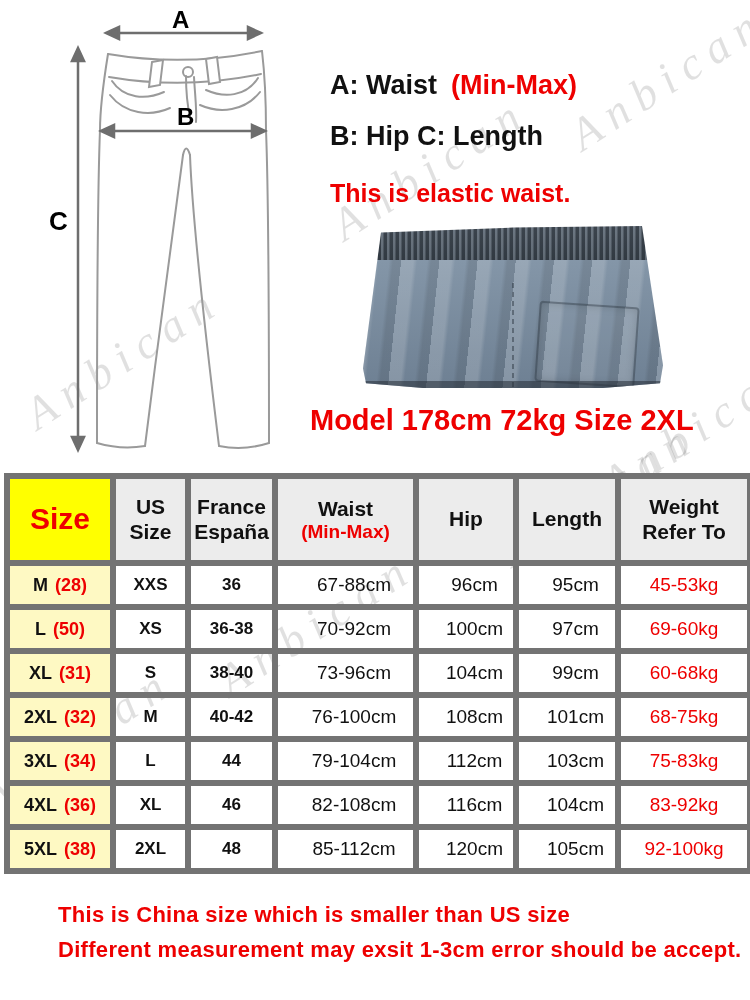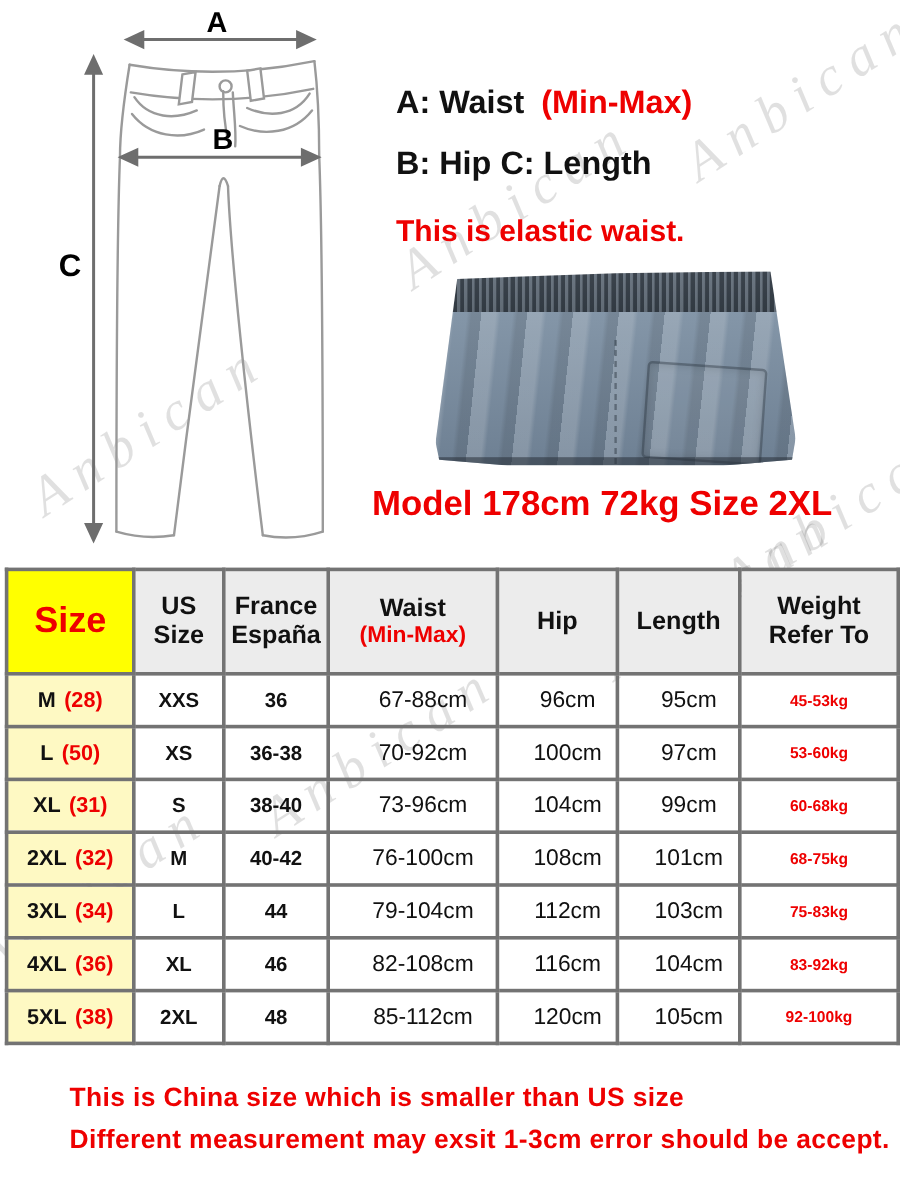--- a/index.html
+++ b/index.html
@@ -37,32 +37,32 @@
            linear-gradient(180deg,#8496a8,#6e8093);}
   .jeans .pocket{position:absolute;left:58%;top:34%;width:32%;height:60%;
          border:2px solid rgba(30,40,50,0.40);border-radius:4px;transform:rotate(4deg);
          background:rgba(255,255,255,0.05);box-shadow:inset 0 0 8px rgba(0,0,0,0.15);}
   .jeans .seam{position:absolute;left:49.5%;top:18%;width:2px;height:82%;
          background:repeating-linear-gradient(180deg,rgba(35,45,55,0.45) 0 5px,transparent 5px 9px);}
   .jeans .hem-shadow{position:absolute;left:0;bottom:0;width:100%;height:7px;background:rgba(40,48,56,0.55);}
   
   .size-table{position:absolute;left:4px;top:473px;border-collapse:collapse;table-layout:fixed;
               width:743px;border:3px solid #151515;}
-  .size-table td,.size-table th{border:3px solid #737373;text-align:center;vertical-align:middle;
+  .size-table td,.size-table th{border:6px solid #737373;text-align:center;vertical-align:middle;
               padding:0;overflow:hidden;}
   .size-table thead tr{height:87px;}
   .size-table tbody tr{height:44px;}
   .size-table th{background:#ececec;font-size:21px;line-height:1.15;font-weight:bold;}
   th.size-head{background:#ffff00;color:#ee0000;font-size:30px;}
   .waist-sub{display:block;font-size:19px;color:#ee0000;}
   td.col-size{background:#fef9c3;font-size:18px;font-weight:bold;}
   td.col-size .red{margin-left:7px;}
   td.col-us,td.col-fr{font-size:17px;font-weight:bold;}
   td.col-waist,td.col-hip,td.col-len{font-size:19px;font-weight:normal;padding-left:17px;}
-  td.col-wt{font-size:13px;font-weight:bold;color:#ee0000;}
+  td.col-wt{font-size:19px;font-weight:normal;color:#ee0000;}
   
   .footnote{position:absolute;left:58px;color:#ee0000;font-size:22px;font-weight:600;
             letter-spacing:0.3px;white-space:nowrap;}
   #footnote-1{top:902px;}
   #footnote-2{top:937px;}
 </style>
 </head>
 <body>
 
 <div id="page">
@@ -168,21 +168,21 @@
         <td class="col-len">95cm</td>
         <td class="col-wt">45-53kg</td>
       </tr>
       <tr>
         <td class="col-size"><span>L</span><span class="red">(50)</span></td>
         <td class="col-us">XS</td>
         <td class="col-fr">36-38</td>
         <td class="col-waist">70-92cm</td>
         <td class="col-hip">100cm</td>
         <td class="col-len">97cm</td>
-        <td class="col-wt">53-60kg</td>
+        <td class="col-wt">69-60kg</td>
       </tr>
       <tr>
         <td class="col-size"><span>XL</span><span class="red">(31)</span></td>
         <td class="col-us">S</td>
         <td class="col-fr">38-40</td>
         <td class="col-waist">73-96cm</td>
         <td class="col-hip">104cm</td>
         <td class="col-len">99cm</td>
         <td class="col-wt">60-68kg</td>
       </tr>

